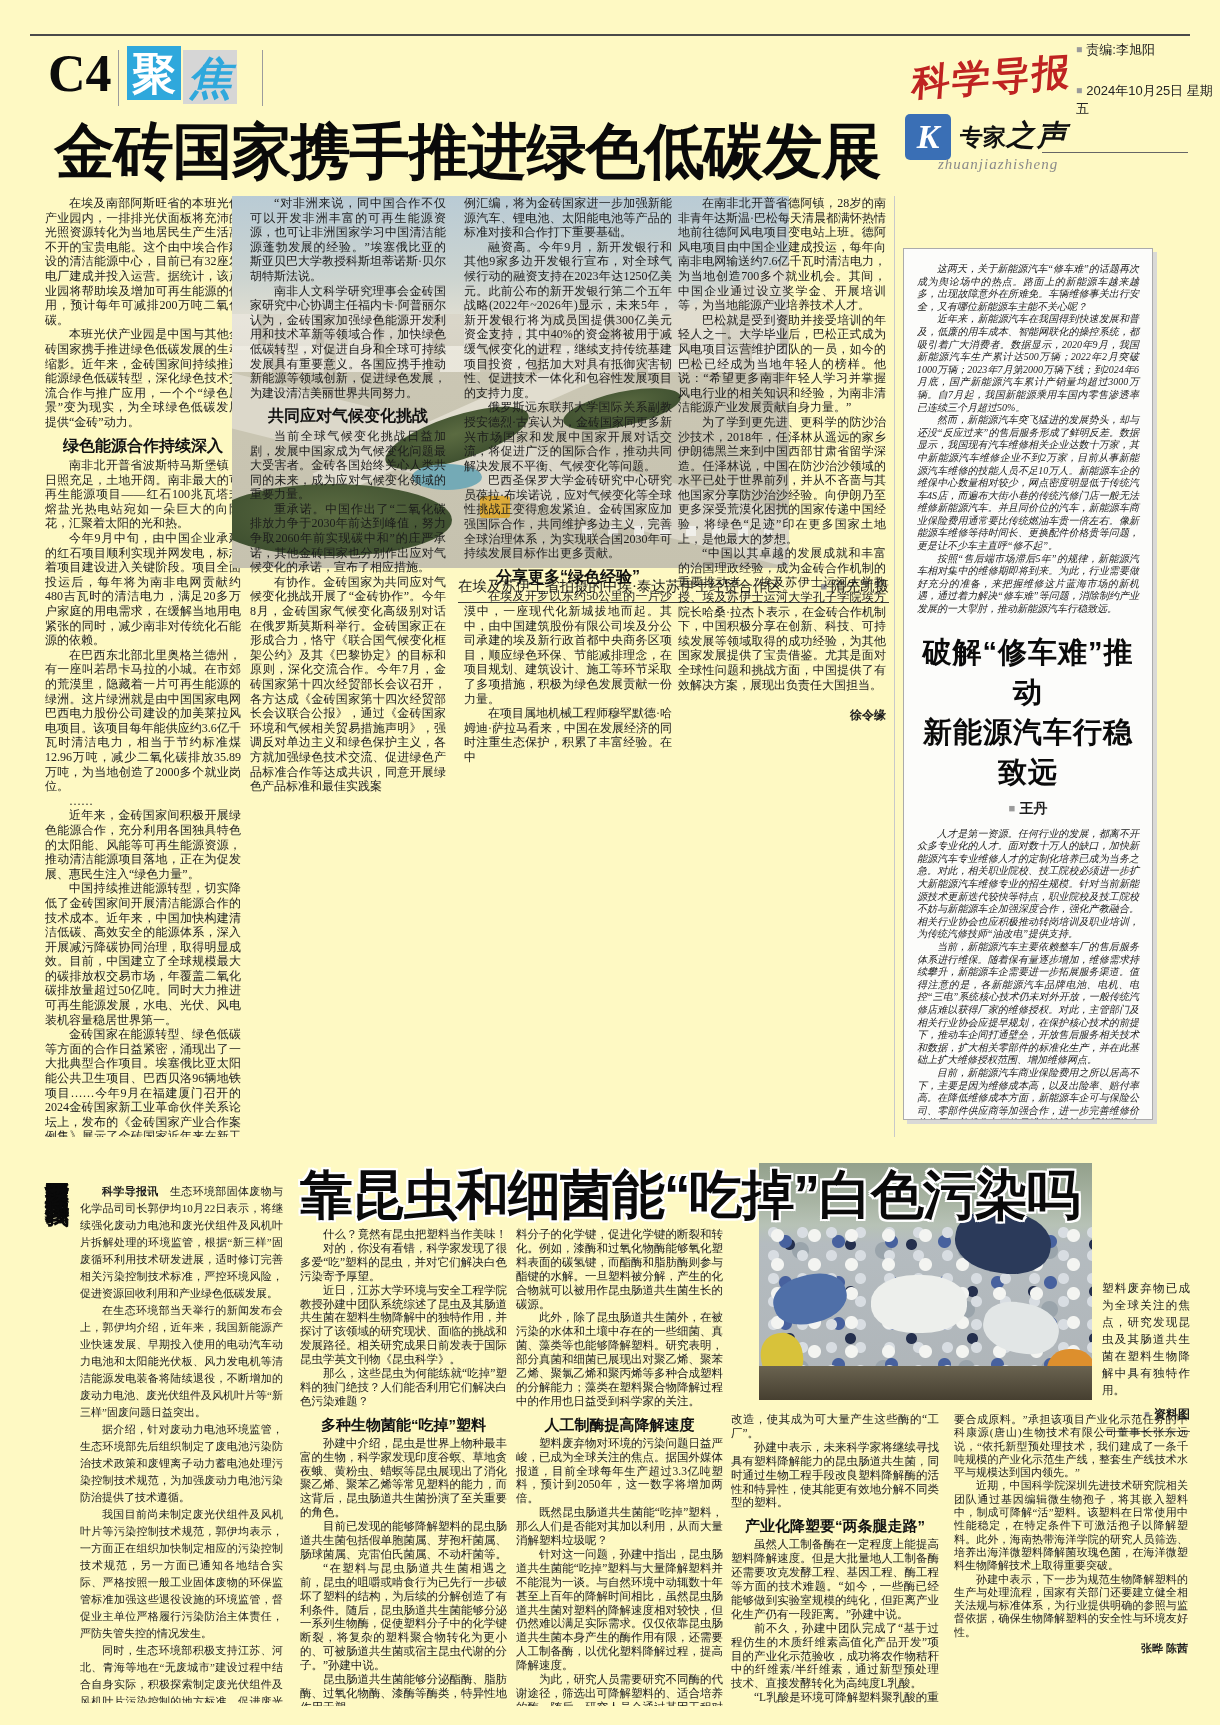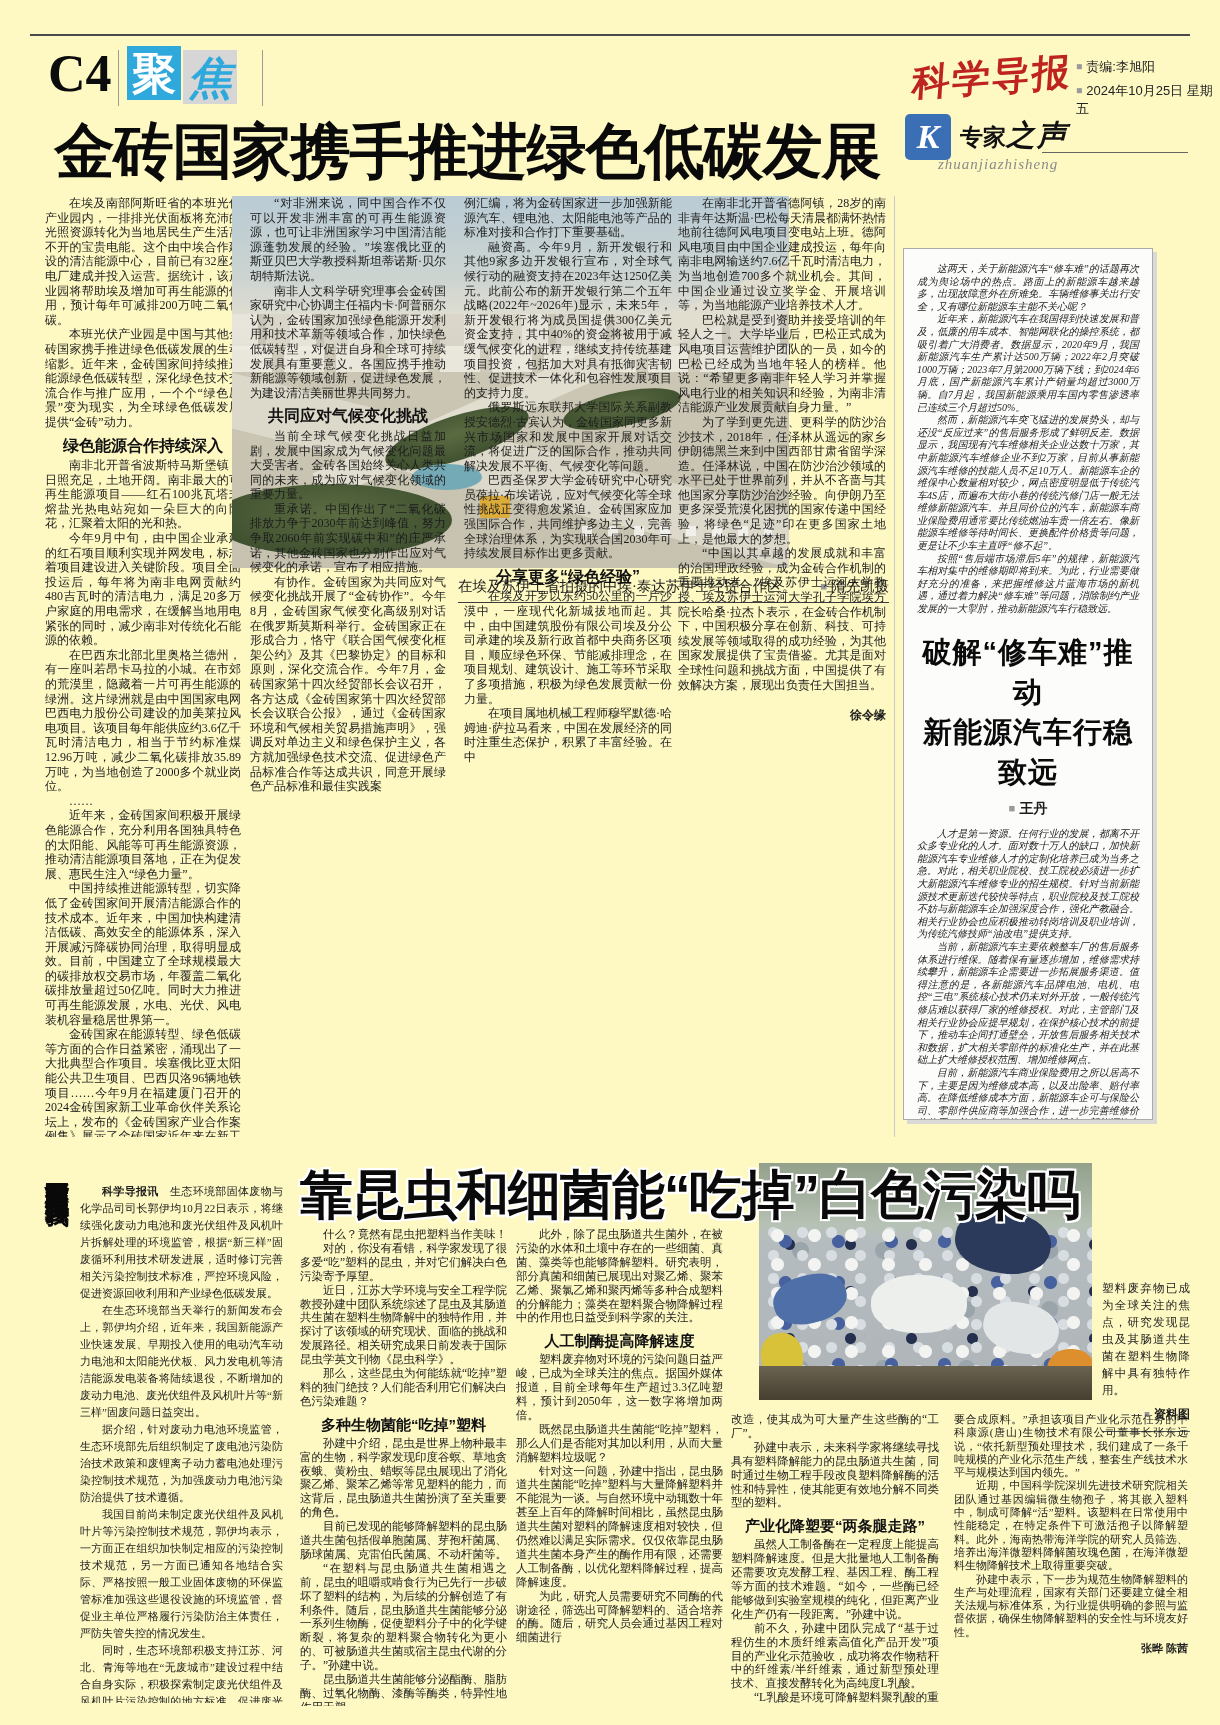--- a/index.html
+++ b/index.html
@@ -111,21 +111,21 @@
 
 <div class="page">
 
   <div class="abs top-rule"></div>
   <div class="abs pageno">C4</div>
   <div class="abs hvline" style="left:118px;top:50px;height:56px;"></div>
   <div class="abs secbox b1">聚</div>
   <div class="abs secbox b2">焦</div>
   <div class="abs hvline" style="left:262px;top:50px;height:56px;"></div>
   <div class="abs masthead">科学导报</div>
-  <div class="abs hmeta sq" style="top:58px;">责编:李旭阳</div>
+  <div class="abs hmeta sq" style="top:41px;">责编:李旭阳</div>
   <div class="abs hmeta sq" style="top:82px;">2024年10月25日 星期五</div>
 
   <h1 class="abs main-headline" style="margin:0;">金砖国家携手推进绿色低碳发展</h1>
 
   <div class="col main-col" style="left:45px;">
       <p class="para">在埃及南部阿斯旺省的本班光伏产业园内，一排排光伏面板将充沛的光照资源转化为当地居民生产生活离不开的宝贵电能。这个由中埃合作建设的清洁能源中心，目前已有32座发电厂建成并投入运营。据统计，该产业园将帮助埃及增加可再生能源的使用，预计每年可减排200万吨二氧化碳。</p>
       <p class="para">本班光伏产业园是中国与其他金砖国家携手推进绿色低碳发展的生动缩影。近年来，金砖国家间持续推进能源绿色低碳转型，深化绿色技术交流合作与推广应用，一个个“绿色愿景”变为现实，为全球绿色低碳发展提供“金砖”动力。</p>
       <h4 class="subhead">绿色能源合作持续深入</h4>
       <p class="para">南非北开普省波斯特马斯堡镇，日照充足，土地开阔。南非最大的可再生能源项目——红石100兆瓦塔式熔盐光热电站宛如一朵巨大的向阳花，汇聚着太阳的光和热。</p>
       <p class="para">今年9月中旬，由中国企业承建的红石项目顺利实现并网发电，标志着项目建设进入关键阶段。项目全面投运后，每年将为南非电网贡献约480吉瓦时的清洁电力，满足20多万户家庭的用电需求，在缓解当地用电紧张的同时，减少南非对传统化石能源的依赖。</p>
@@ -237,20 +237,21 @@
       <p class="para">对的，你没有看错，科学家发现了很多爱“吃”塑料的昆虫，并对它们解决白色污染寄予厚望。</p>
       <p class="para">近日，江苏大学环境与安全工程学院教授孙建中团队系统综述了昆虫及其肠道共生菌在塑料生物降解中的独特作用，并探讨了该领域的研究现状、面临的挑战和发展路径。相关研究成果日前发表于国际昆虫学英文刊物《昆虫科学》。</p>
       <p class="para">那么，这些昆虫为何能练就“吃掉”塑料的独门绝技？人们能否利用它们解决白色污染难题？</p>
       <h4 class="subhead">多种生物菌能“吃掉”塑料</h4>
       <p class="para">孙建中介绍，昆虫是世界上物种最丰富的生物，科学家发现印度谷螟、草地贪夜蛾、黄粉虫、蜡螟等昆虫展现出了消化聚乙烯、聚苯乙烯等常见塑料的能力，而这背后，昆虫肠道共生菌扮演了至关重要的角色。</p>
       <p class="para">目前已发现的能够降解塑料的昆虫肠道共生菌包括假单胞菌属、芽孢杆菌属、肠球菌属、克雷伯氏菌属、不动杆菌等。</p>
       <p class="para">“在塑料与昆虫肠道共生菌相遇之前，昆虫的咀嚼或啃食行为已先行一步破坏了塑料的结构，为后续的分解创造了有利条件。随后，昆虫肠道共生菌能够分泌一系列生物酶，促使塑料分子中的化学键断裂，将复杂的塑料聚合物转化为更小的、可被肠道共生菌或宿主昆虫代谢的分子。”孙建中说。</p>
       <p class="para">昆虫肠道共生菌能够分泌酯酶、脂肪酶、过氧化物酶、漆酶等酶类，特异性地作用于塑</p>
     </div>
   <div class="col bm-col" style="left:516px;">
+      <p class="para ni">料分子的化学键，促进化学键的断裂和转化。例如，漆酶和过氧化物酶能够氧化塑料表面的碳氢键，而酯酶和脂肪酶则参与酯键的水解。一旦塑料被分解，产生的化合物就可以被用作昆虫肠道共生菌生长的碳源。</p>
       <p class="para">此外，除了昆虫肠道共生菌外，在被污染的水体和土壤中存在的一些细菌、真菌、藻类等也能够降解塑料。研究表明，部分真菌和细菌已展现出对聚乙烯、聚苯乙烯、聚氯乙烯和聚丙烯等多种合成塑料的分解能力；藻类在塑料聚合物降解过程中的作用也日益受到科学家的关注。</p>
       <h4 class="subhead">人工制酶提高降解速度</h4>
       <p class="para">塑料废弃物对环境的污染问题日益严峻，已成为全球关注的焦点。据国外媒体报道，目前全球每年生产超过3.3亿吨塑料，预计到2050年，这一数字将增加两倍。</p>
       <p class="para">既然昆虫肠道共生菌能“吃掉”塑料，那么人们是否能对其加以利用，从而大量消解塑料垃圾呢？</p>
       <p class="para">针对这一问题，孙建中指出，昆虫肠道共生菌能“吃掉”塑料与大量降解塑料并不能混为一谈。与自然环境中动辄数十年甚至上百年的降解时间相比，虽然昆虫肠道共生菌对塑料的降解速度相对较快，但仍然难以满足实际需求。仅仅依靠昆虫肠道共生菌本身产生的酶作用有限，还需要人工制备酶，以优化塑料降解过程，提高降解速度。</p>
       <p class="para">为此，研究人员需要研究不同酶的代谢途径，筛选出可降解塑料的、适合培养的酶。随后，研究人员会通过基因工程对细菌进行</p>
     </div>
   <div class="col bm-col bm-c3">
       <p class="para ni">改造，使其成为可大量产生这些酶的“工厂”。</p>
       <p class="para">孙建中表示，未来科学家将继续寻找具有塑料降解能力的昆虫肠道共生菌，同时通过生物工程手段改良塑料降解酶的活性和特异性，使其能更有效地分解不同类型的塑料。</p>

